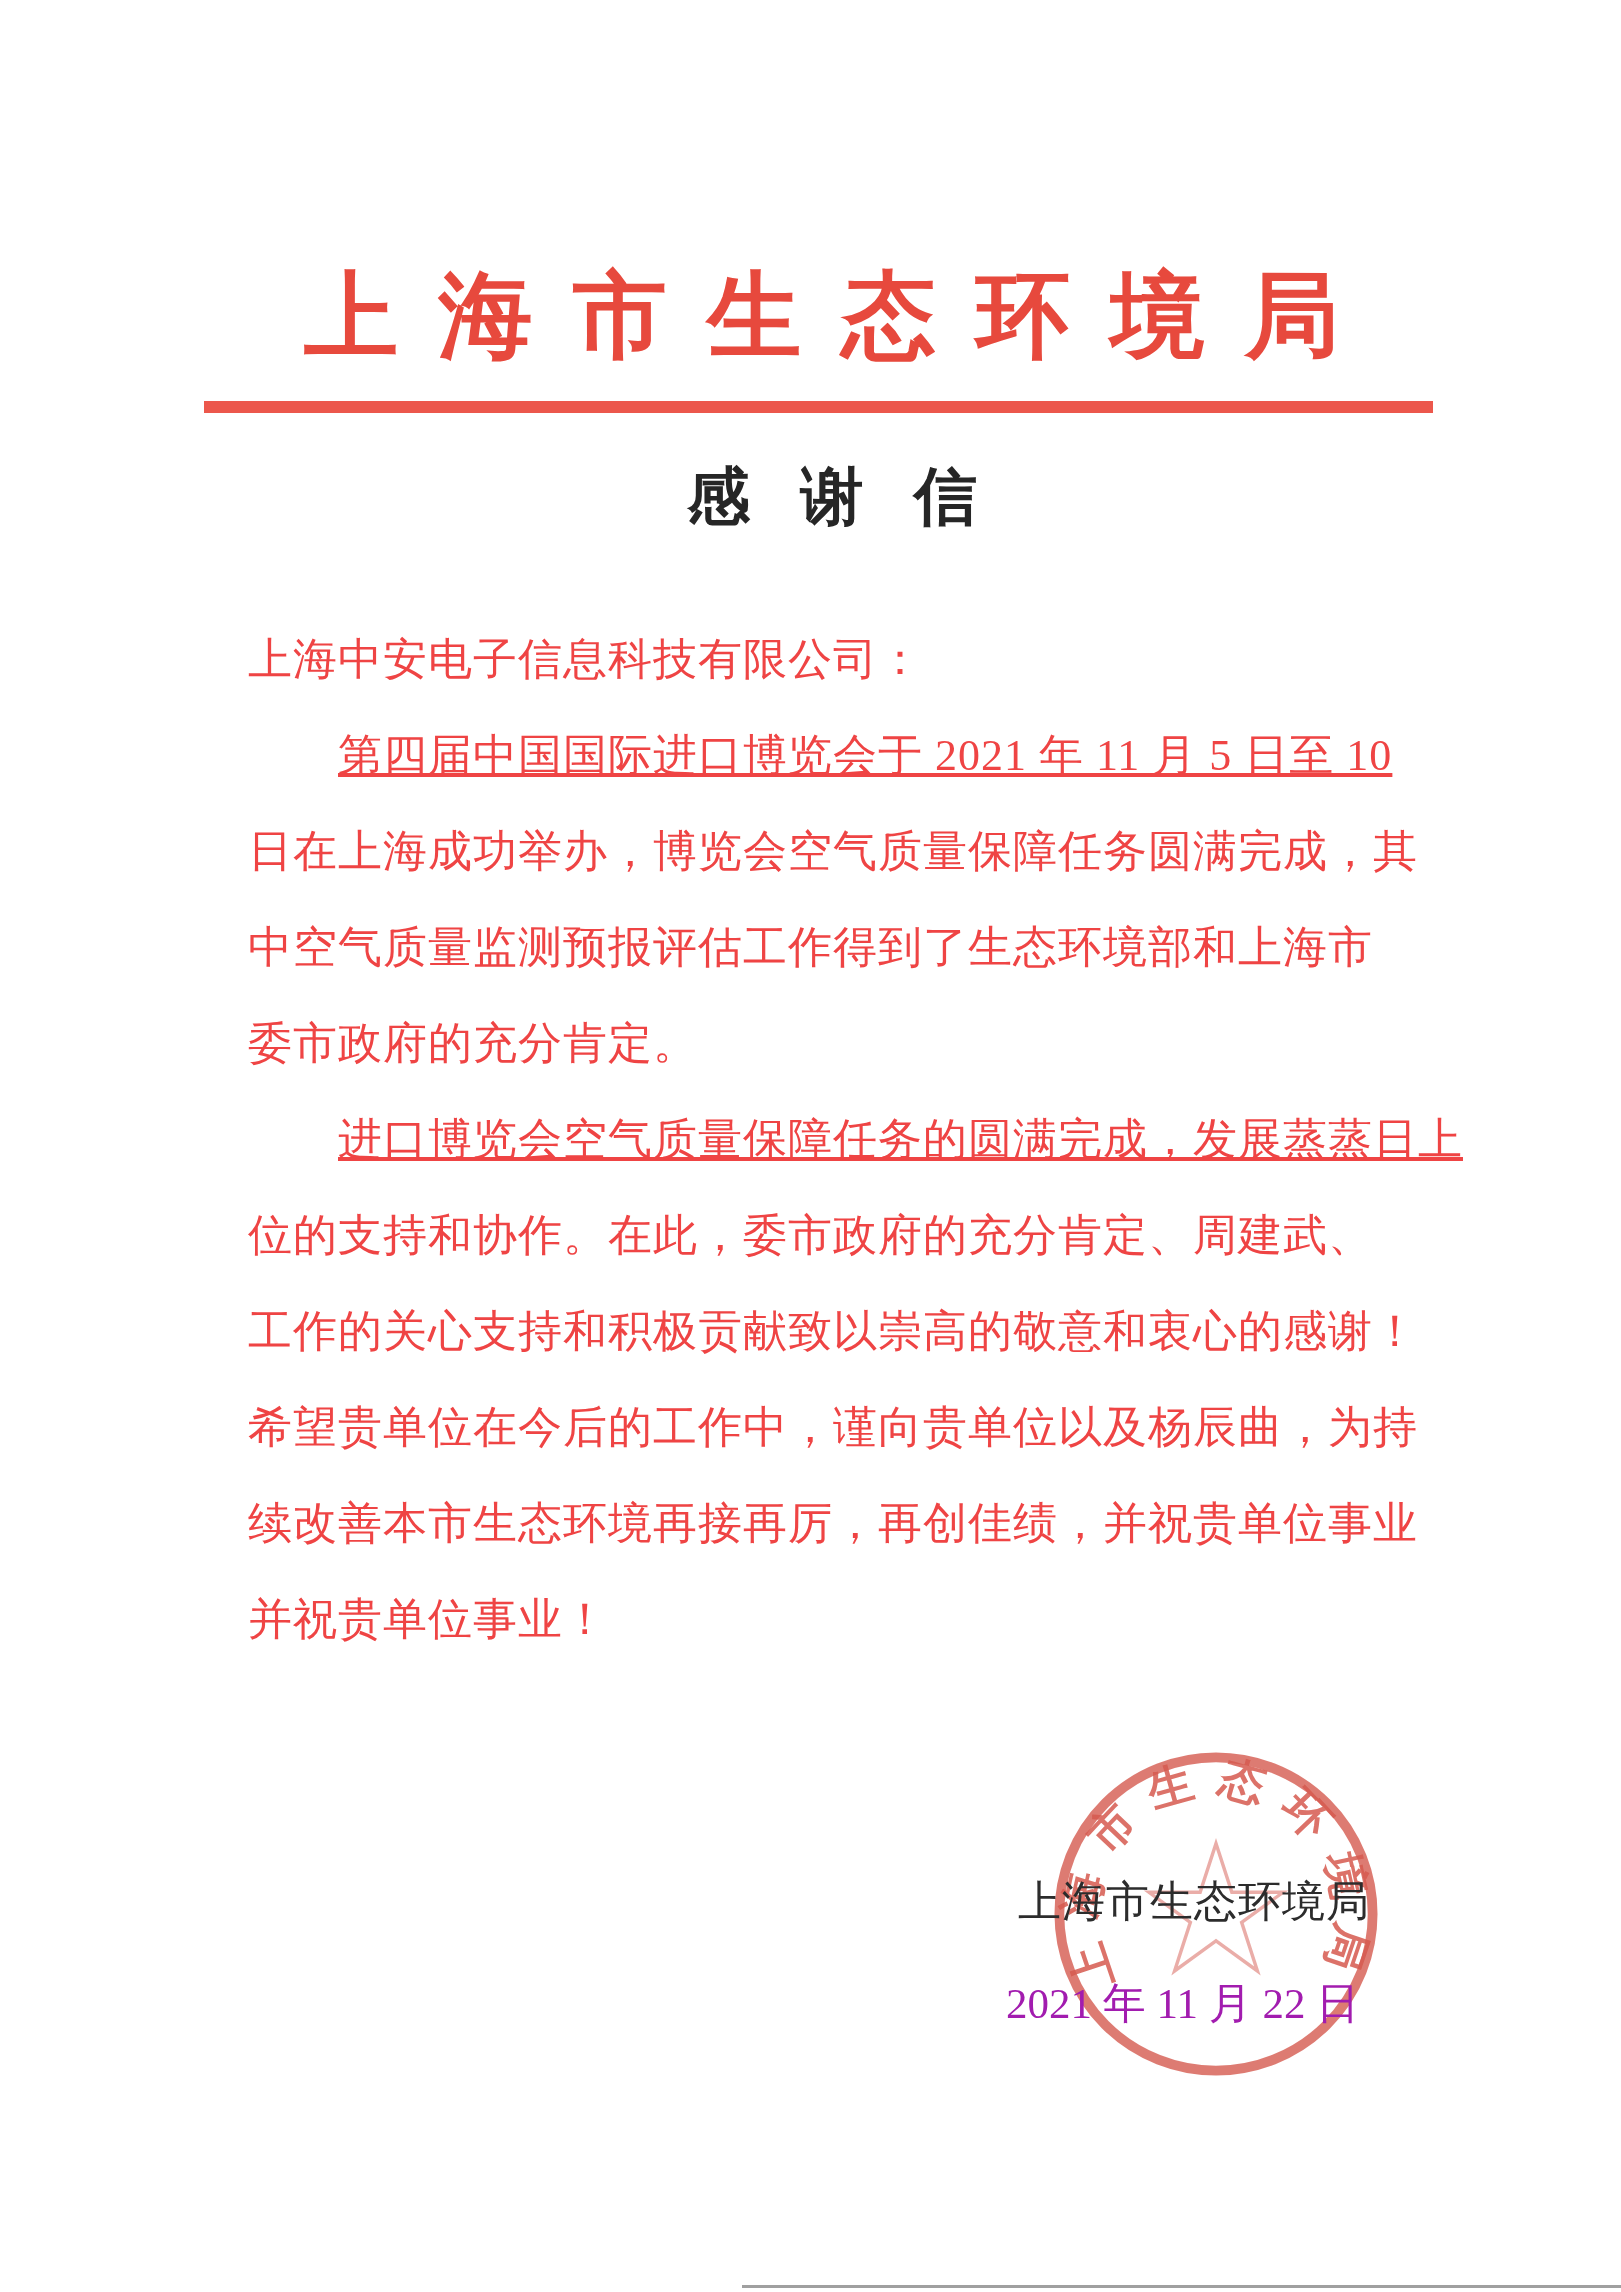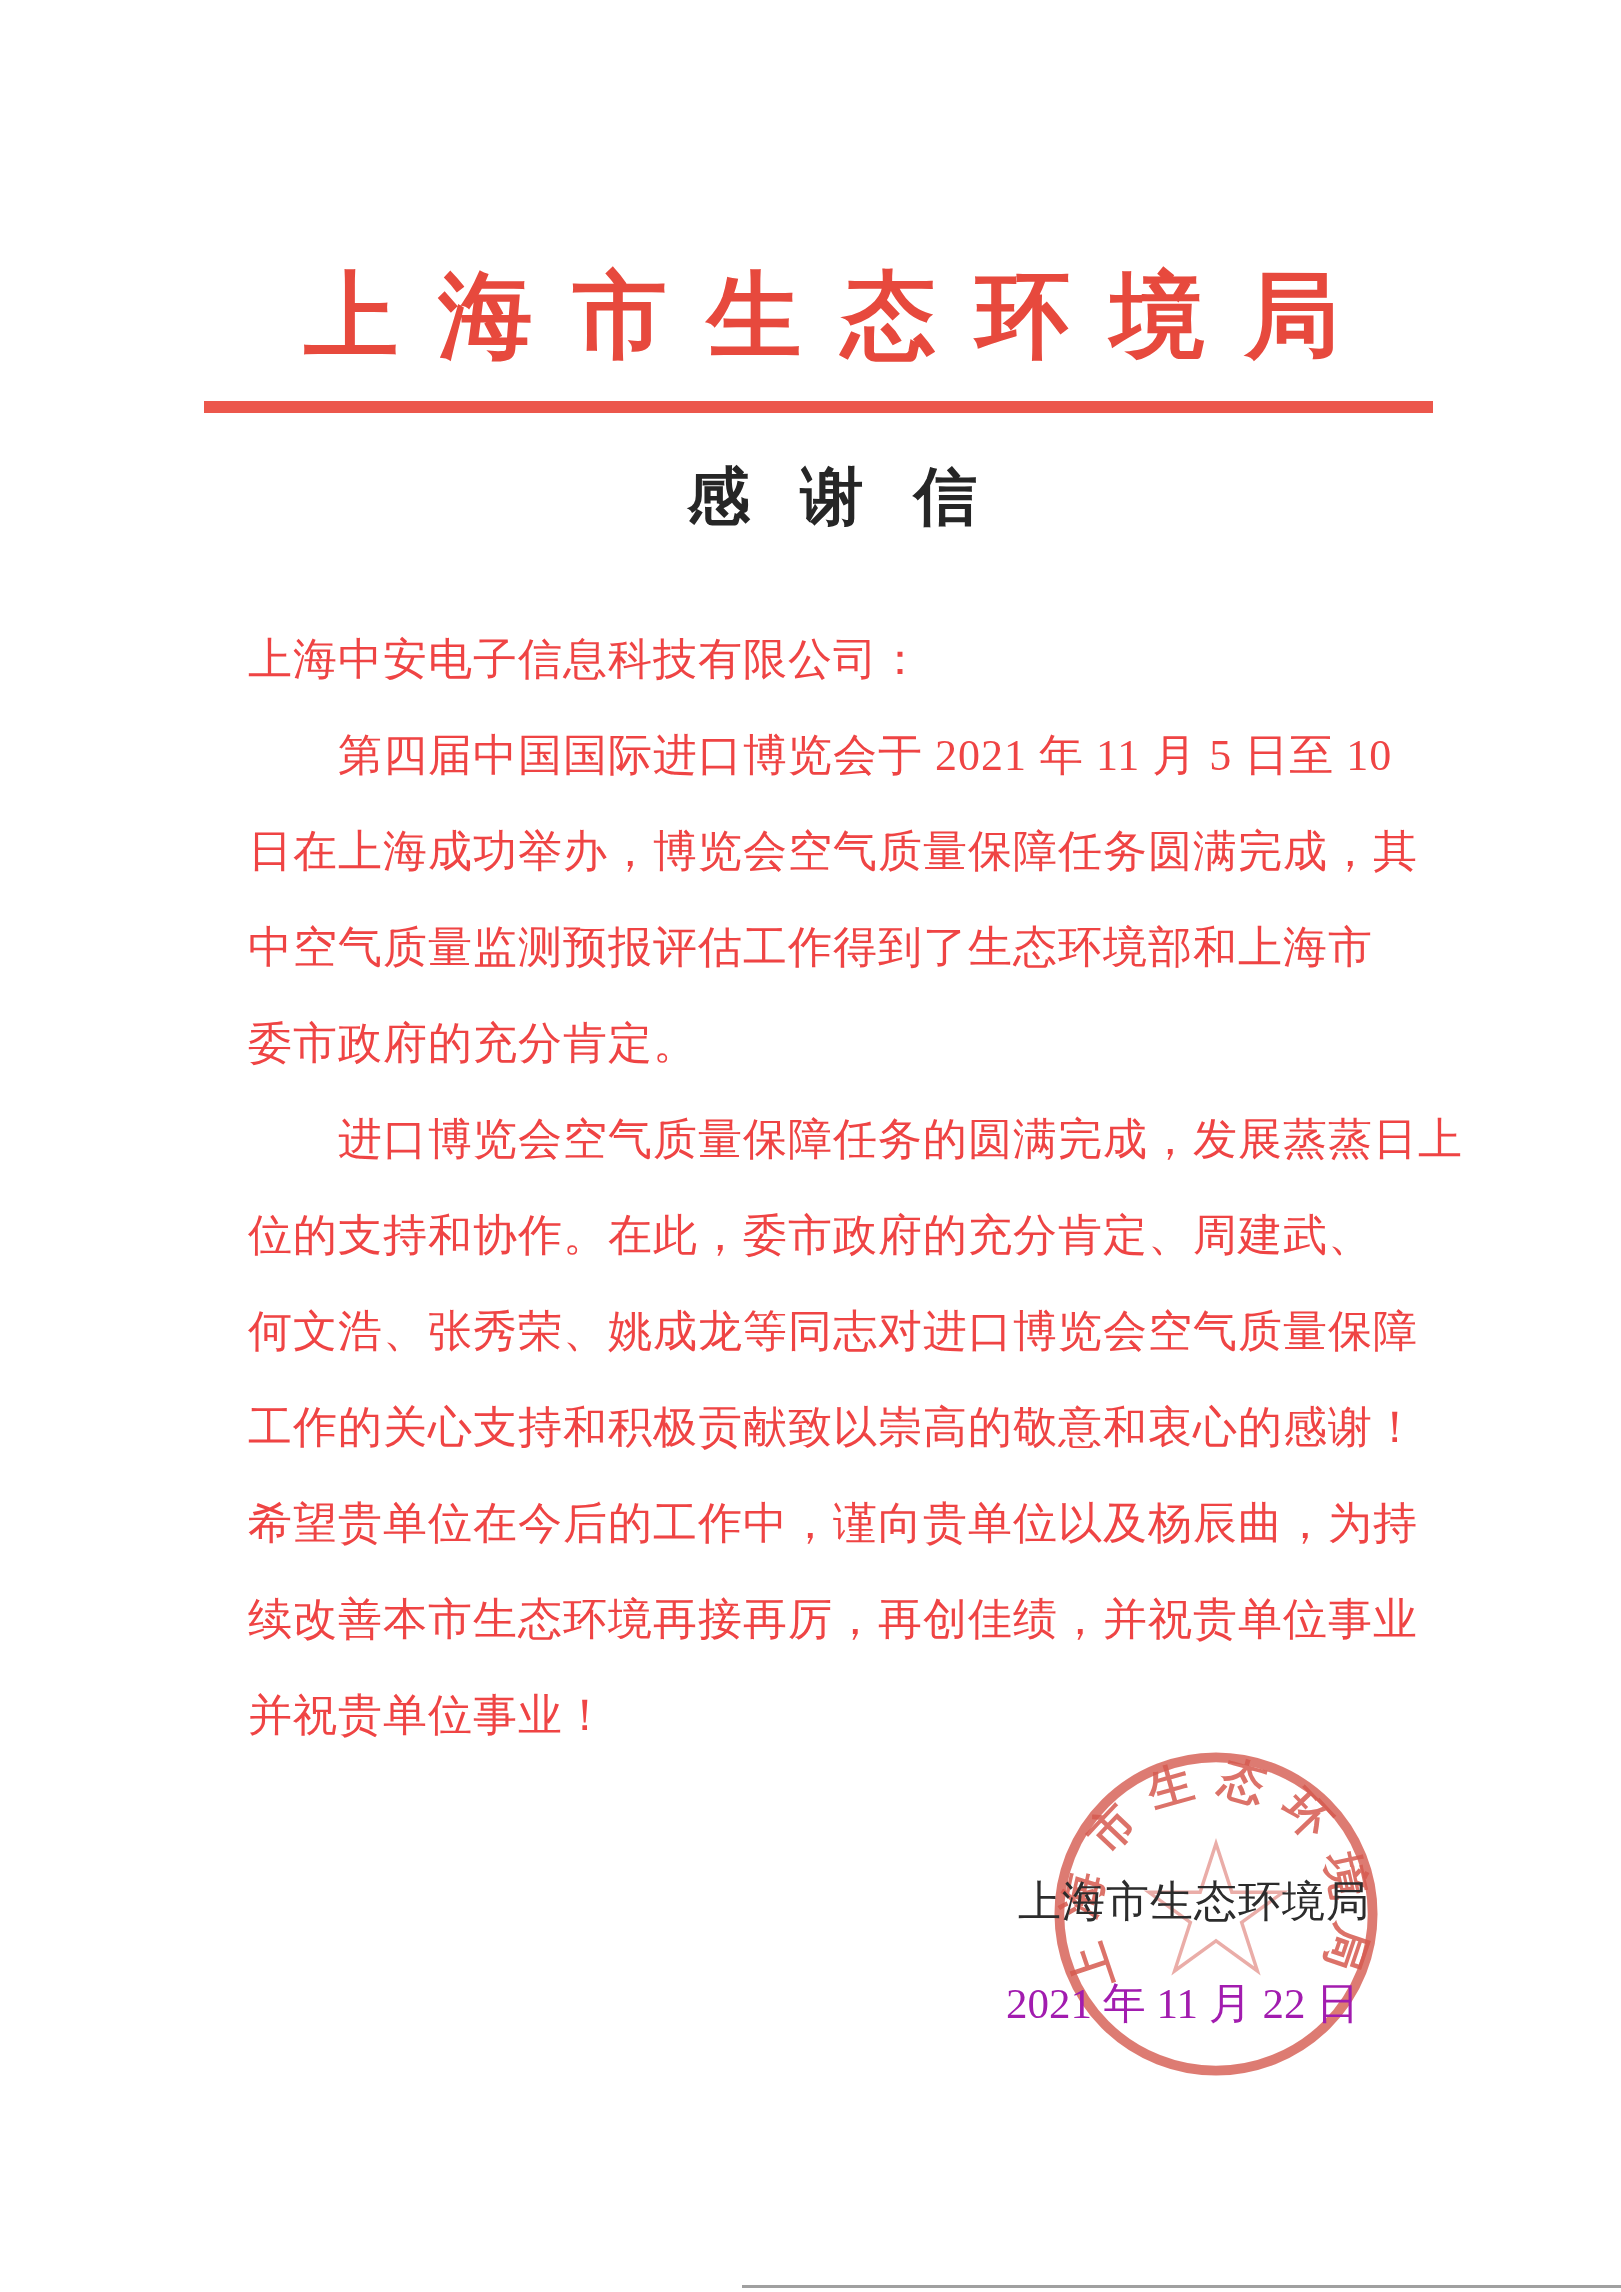--- a/index.html
+++ b/index.html
@@ -30,21 +30,21 @@
     font-size:63px;font-weight:bold;color:#262626;line-height:1;
   }
   
   .body-block{
     position:absolute;left:248px;top:612px;width:1135px;
     font-size:44px;letter-spacing:1px;color:#ef4444;
   }
   .body-block .line{
     height:96px;line-height:96px;white-space:nowrap;
   }
-  .body-block .line.indent{padding-left:90px;}
+  .body-block .line.indent{padding-left:90px;text-decoration:underline;}
   
   .signature{
     position:absolute;left:1018px;top:1874px;width:353px;height:55px;
     font-size:43px;color:#2c2c2c;line-height:55px;white-space:nowrap;
     z-index:3;letter-spacing:1px;
   }
   .date{
     position:absolute;left:1006px;top:1976px;width:372px;height:55px;
     font-size:43px;color:#a21caf;line-height:55px;white-space:nowrap;
     z-index:3;
@@ -85,21 +85,20 @@
     </div>
 
   <div class="body-block">
     <div class="line">上海中安电子信息科技有限公司：</div>
     <div class="line indent">第四届中国国际进口博览会于 2021 年 11 月 5 日至 10</div>
     <div class="line">日在上海成功举办，博览会空气质量保障任务圆满完成，其</div>
     <div class="line">中空气质量监测预报评估工作得到了生态环境部和上海市</div>
     <div class="line">委市政府的充分肯定。</div>
     <div class="line indent">进口博览会空气质量保障任务的圆满完成，发展蒸蒸日上</div>
     <div class="line">位的支持和协作。在此，委市政府的充分肯定、周建武、</div>
-    <div class="line">何文浩、张秀荣、姚成龙等同志对进口博览会空气质量保障</div>
     <div class="line">工作的关心支持和积极贡献致以崇高的敬意和衷心的感谢！</div>
     <div class="line">希望贵单位在今后的工作中，谨向贵单位以及杨辰曲，为持</div>
     <div class="line">续改善本市生态环境再接再厉，再创佳绩，并祝贵单位事业</div>
     <div class="line">并祝贵单位事业！</div>
   </div>
 
   <svg class="seal" viewBox="0 0 380 380" xmlns="http://www.w3.org/2000/svg">
     <defs>
       <path id="sealArc" d="M 90.1 260 A 122 122 0 1 1 289.9 260" fill="none"></path>
     </defs>

